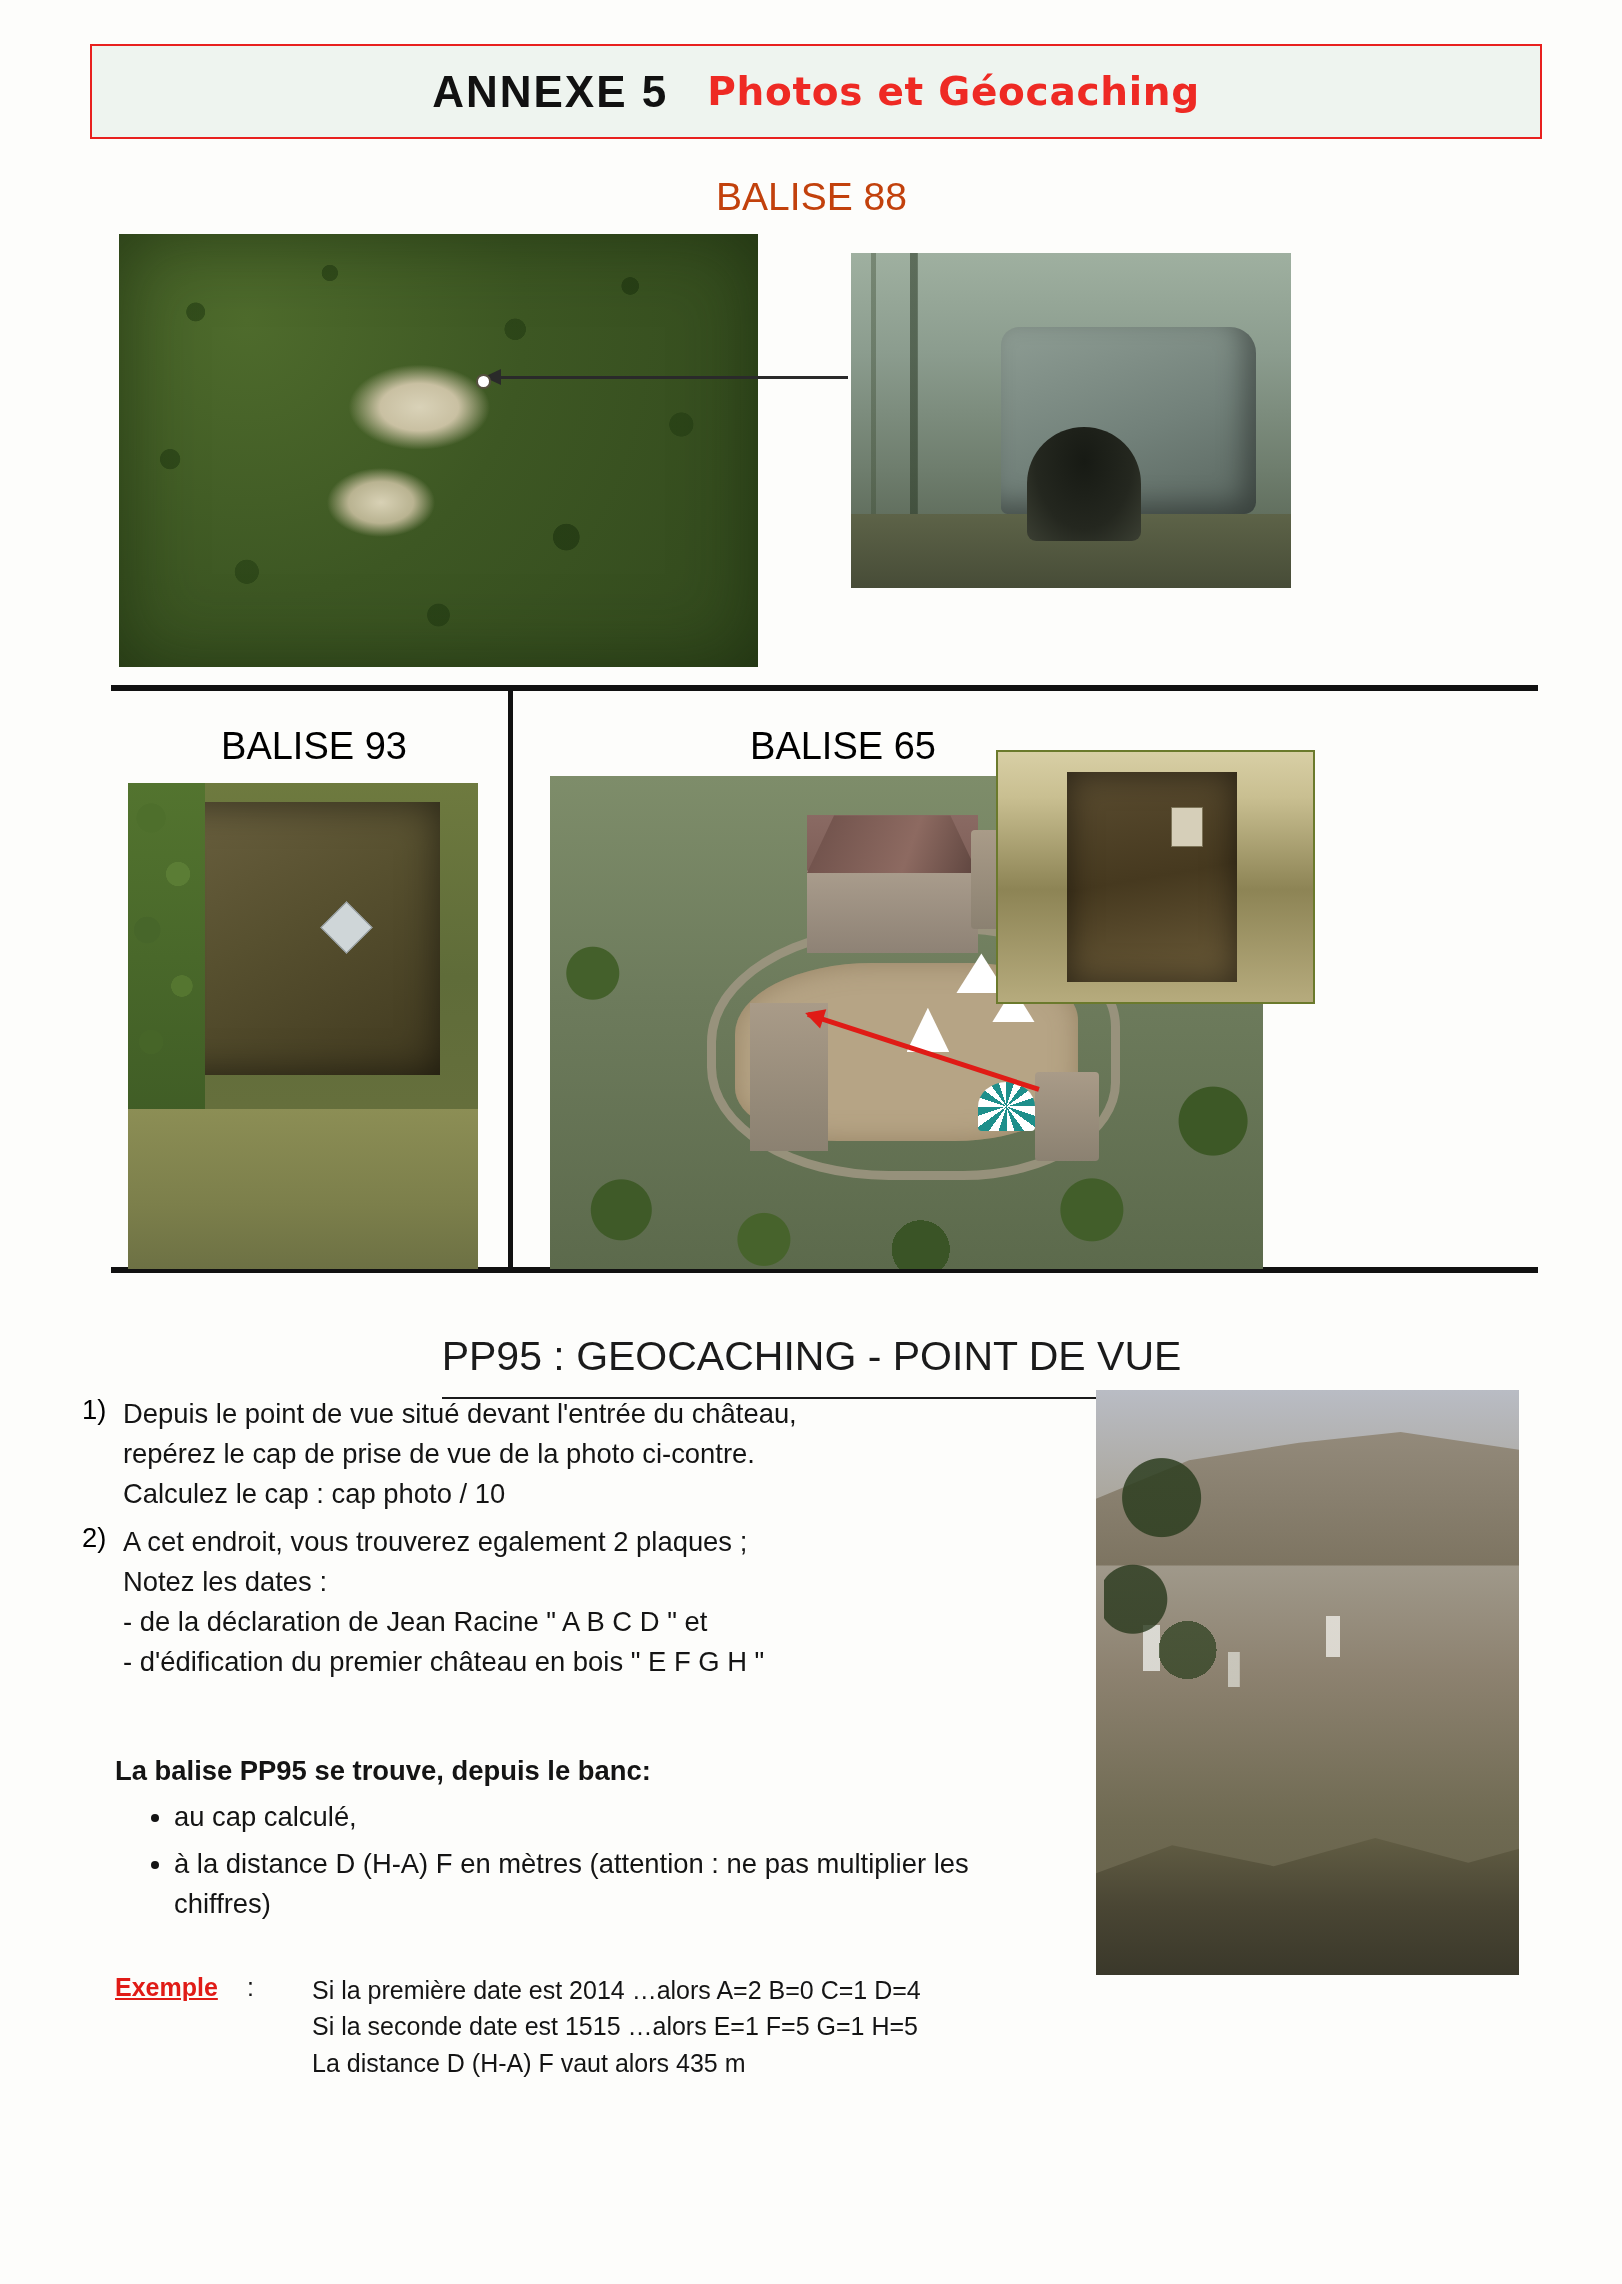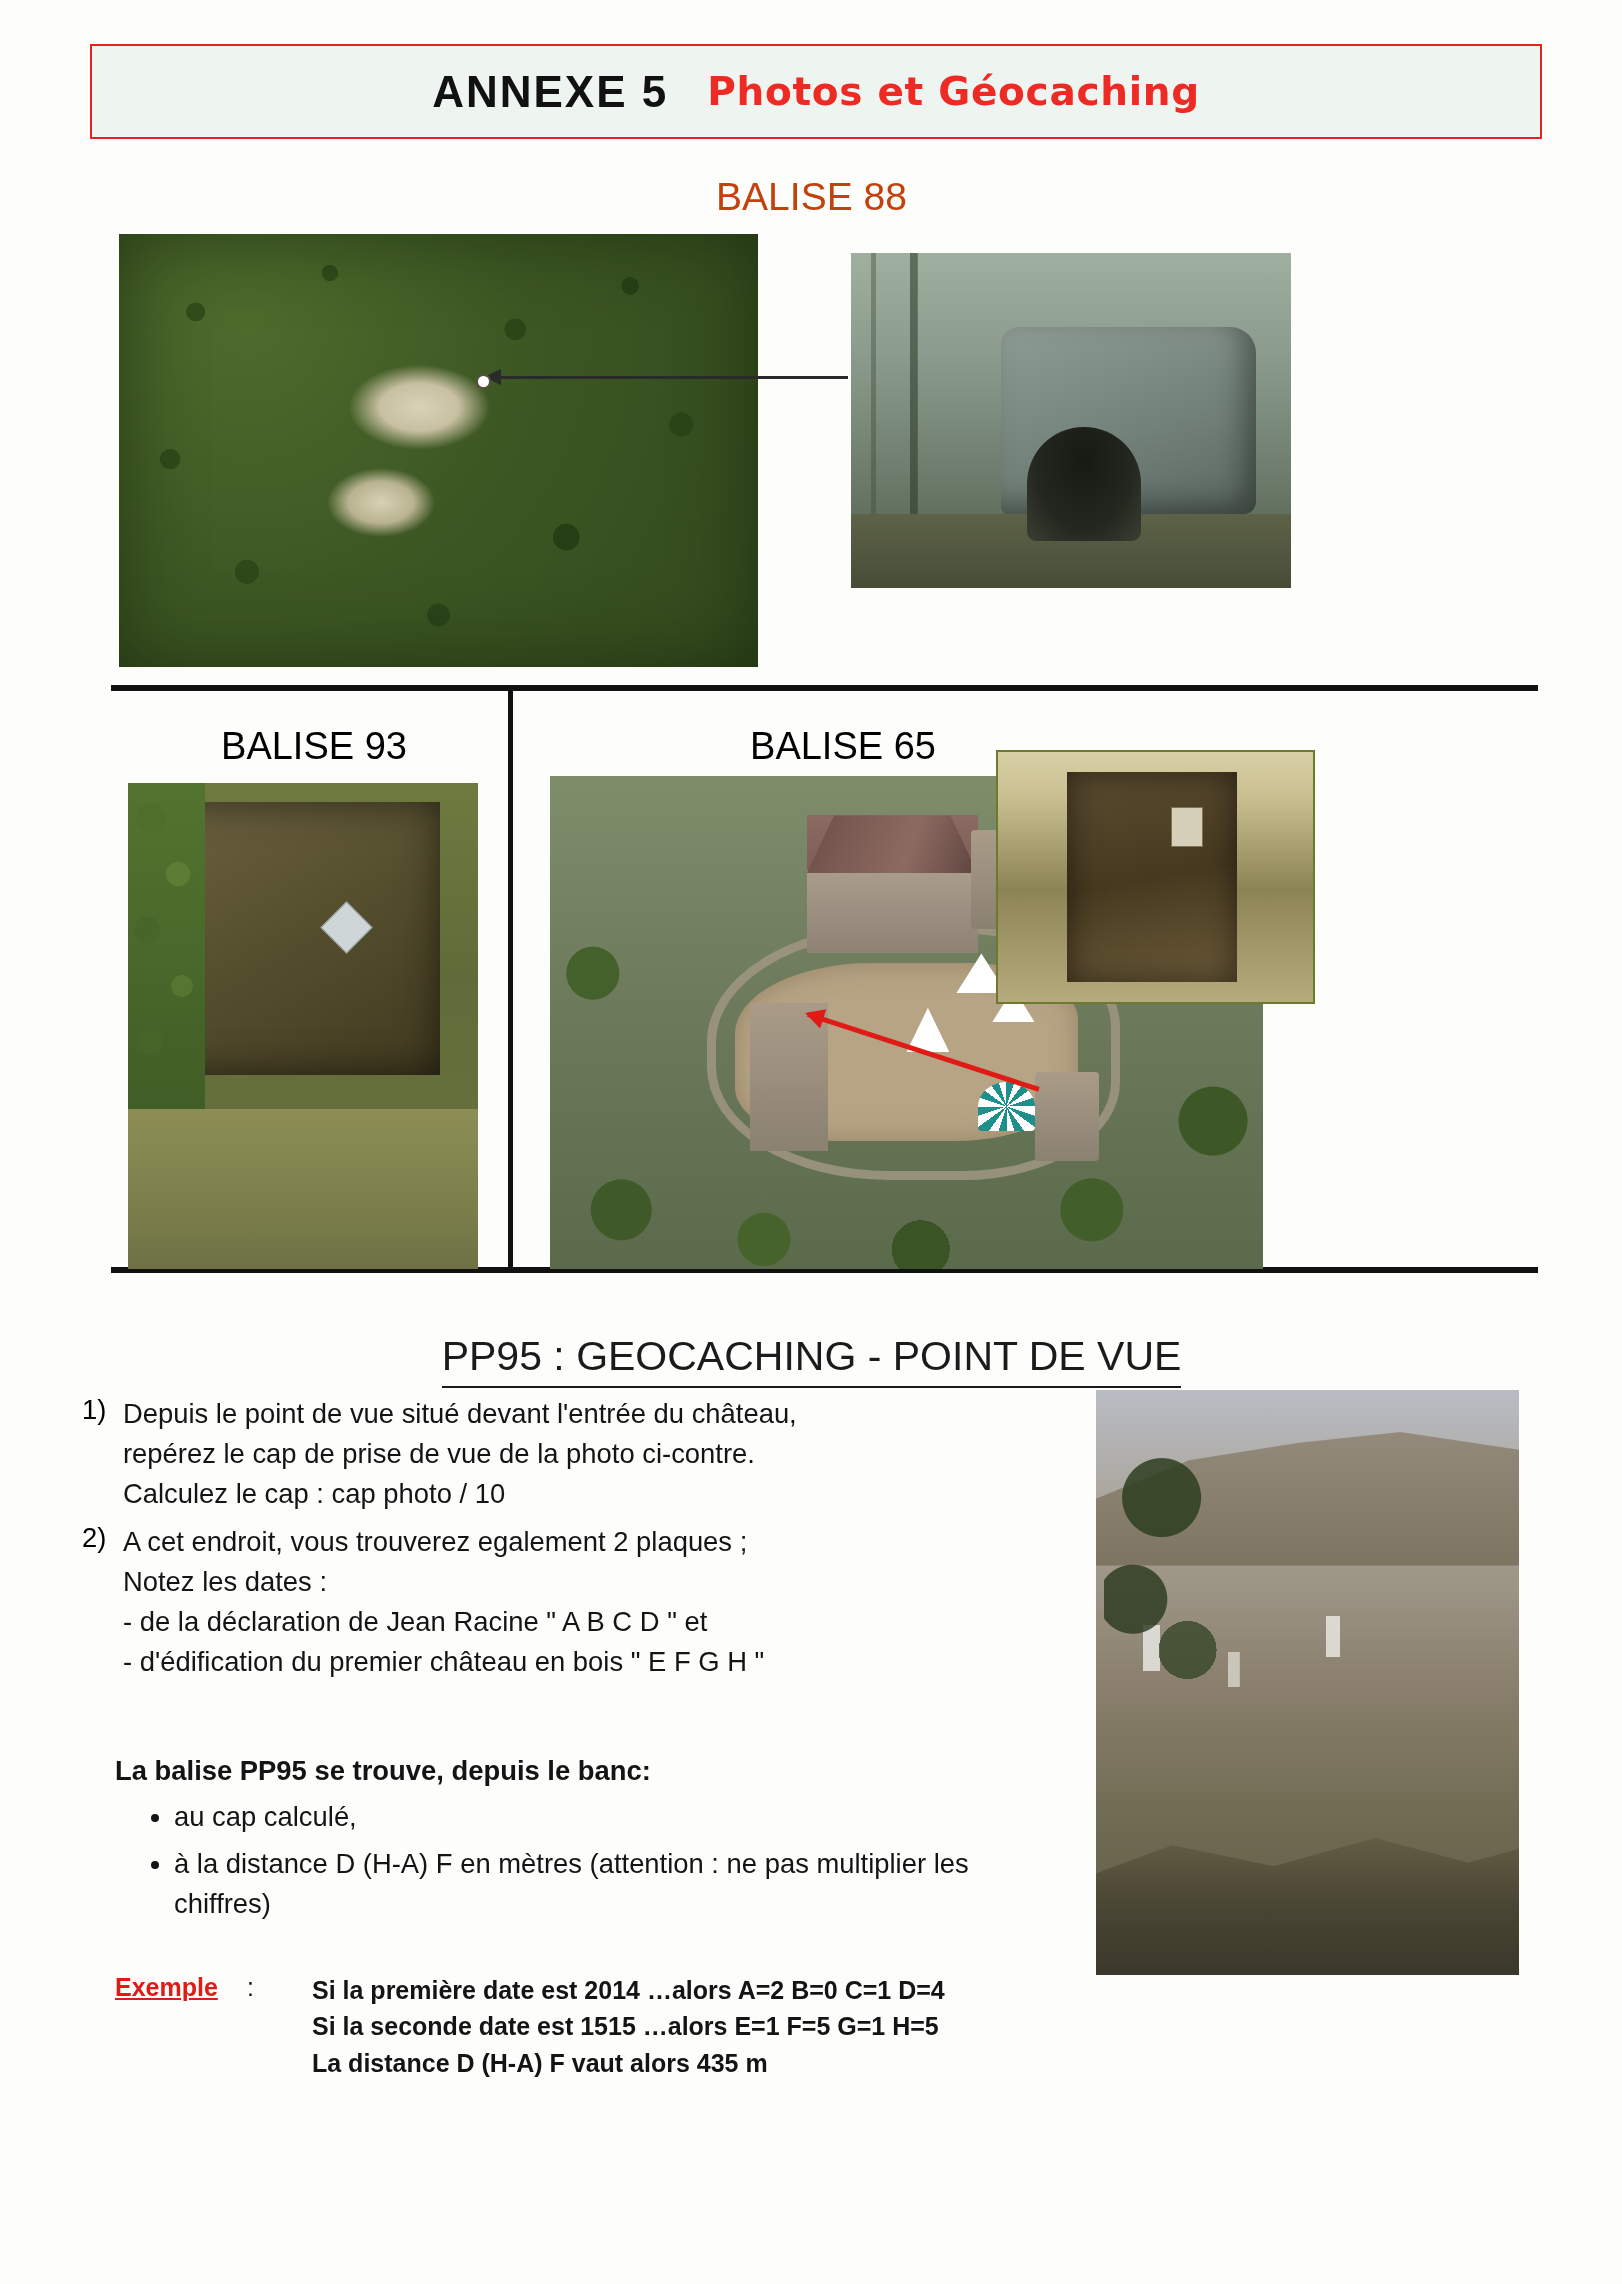--- a/index.html
+++ b/index.html
@@ -387,21 +387,21 @@
     position: absolute;
     left: 0;
     top: 1333px;
     width: 1623px;
     text-align: center;
     font-size: 41px;
     color: #1b1b1b;
   }
   .pp95-title span {
     border-bottom: 2.6px solid #1b1b1b;
-    padding-bottom: 7px;
+    padding-bottom: 18px;
   }
 
   .body-text {
     position: absolute;
     font-size: 27.4px;
     line-height: 1.46;
     color: #141414;
   }
   .num {
     position: absolute;
@@ -469,21 +469,20 @@
     font-size: 25px;
     color: #141414;
   }
   .example-lines {
     position: absolute;
     left: 312px;
     top: 1972px;
     font-size: 25px;
     line-height: 1.45;
     color: #141414;
-    font-weight: bold;
   }
 
   ul.bullets {
     margin: 0;
     padding-left: 46px;
   }
   ul.bullets li {
     margin-bottom: 6.5px;
   }
 </style>

